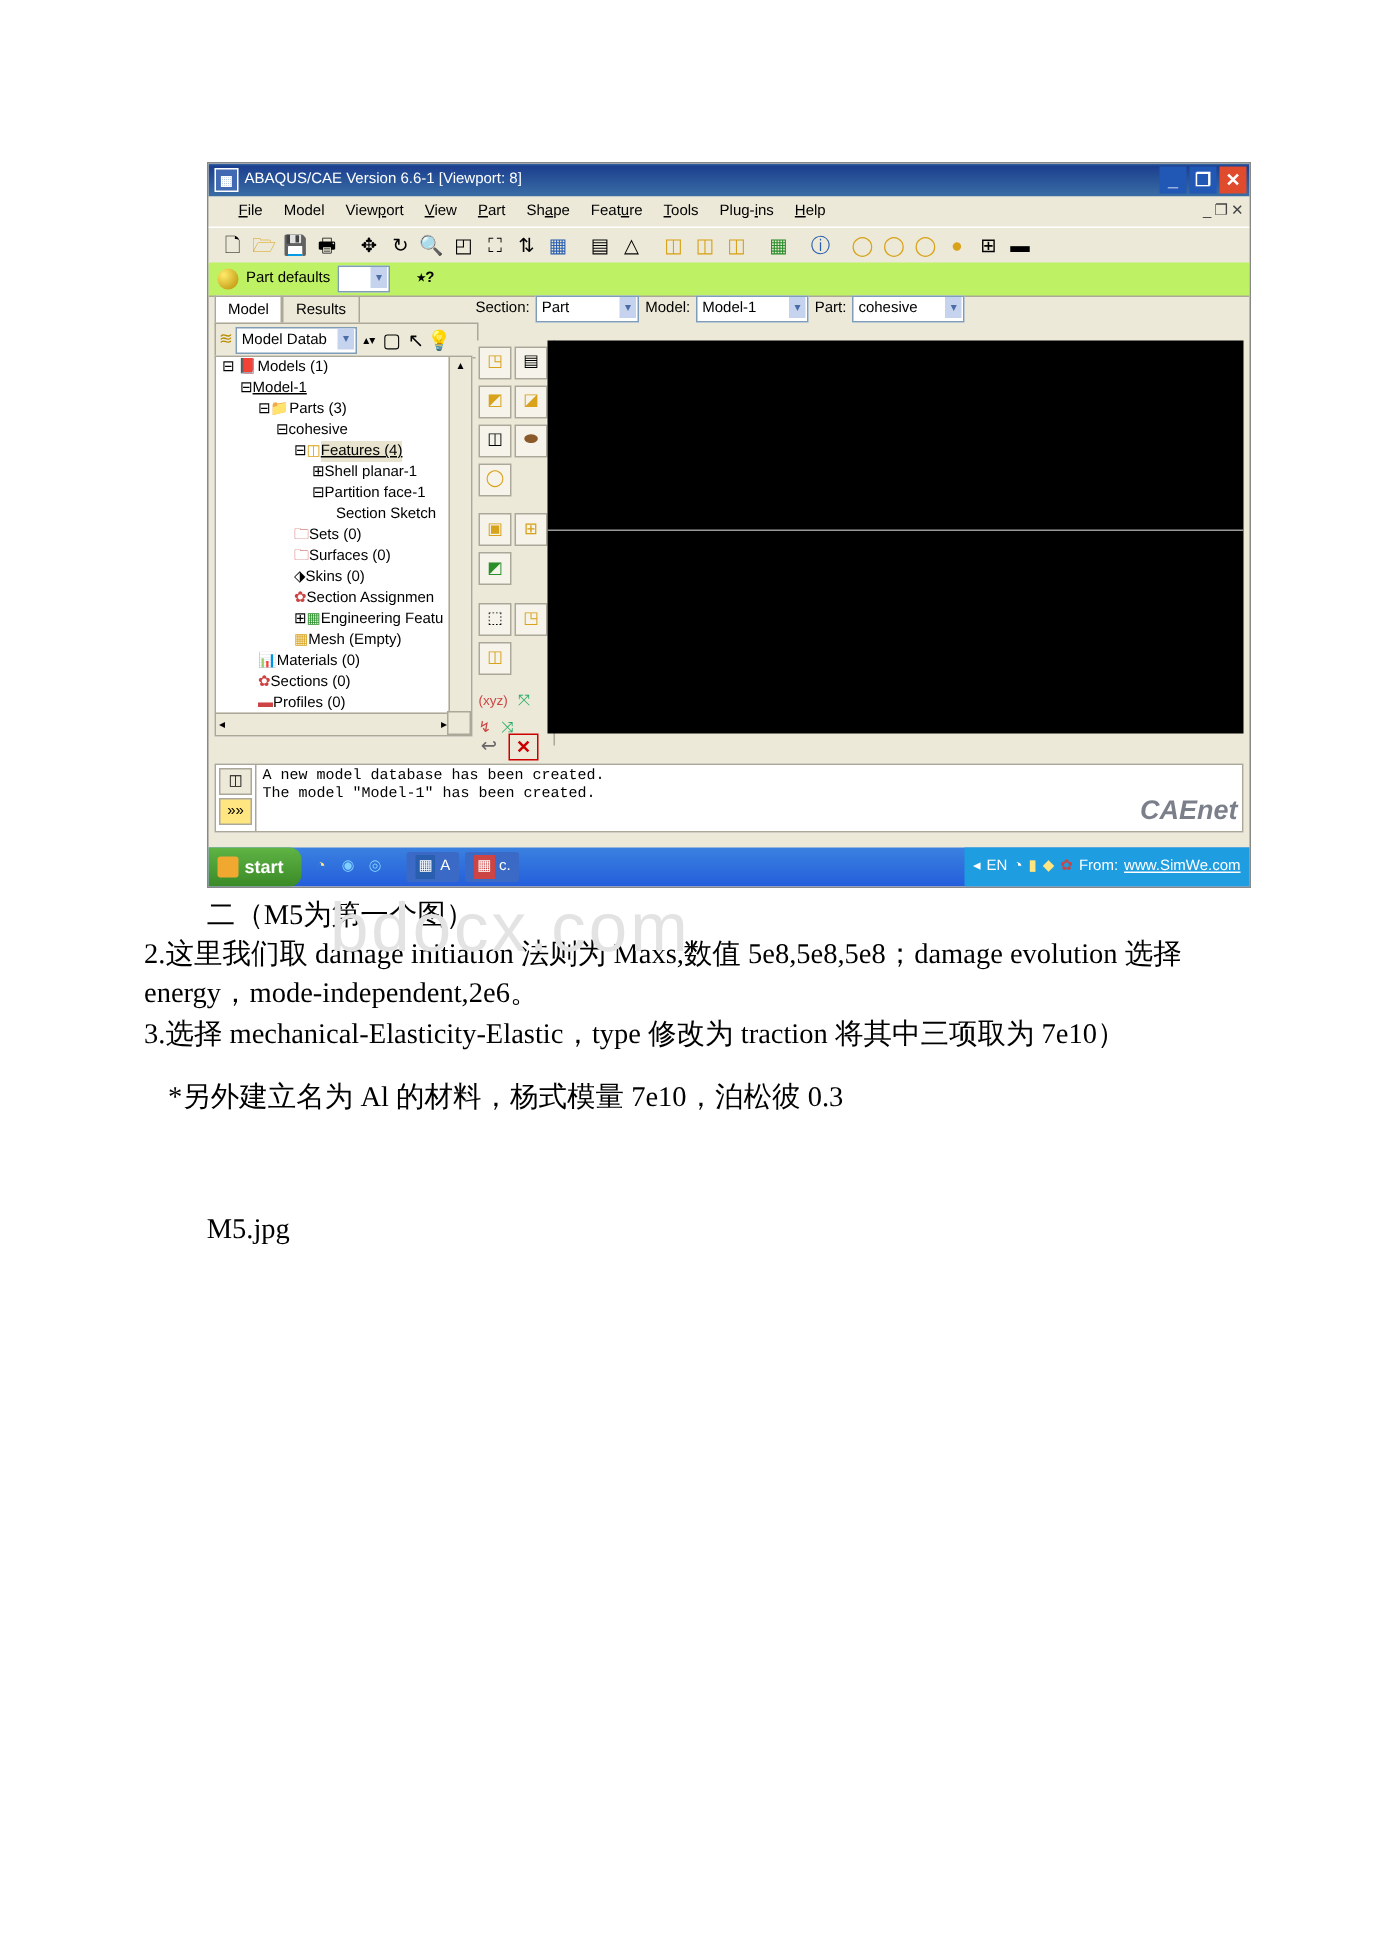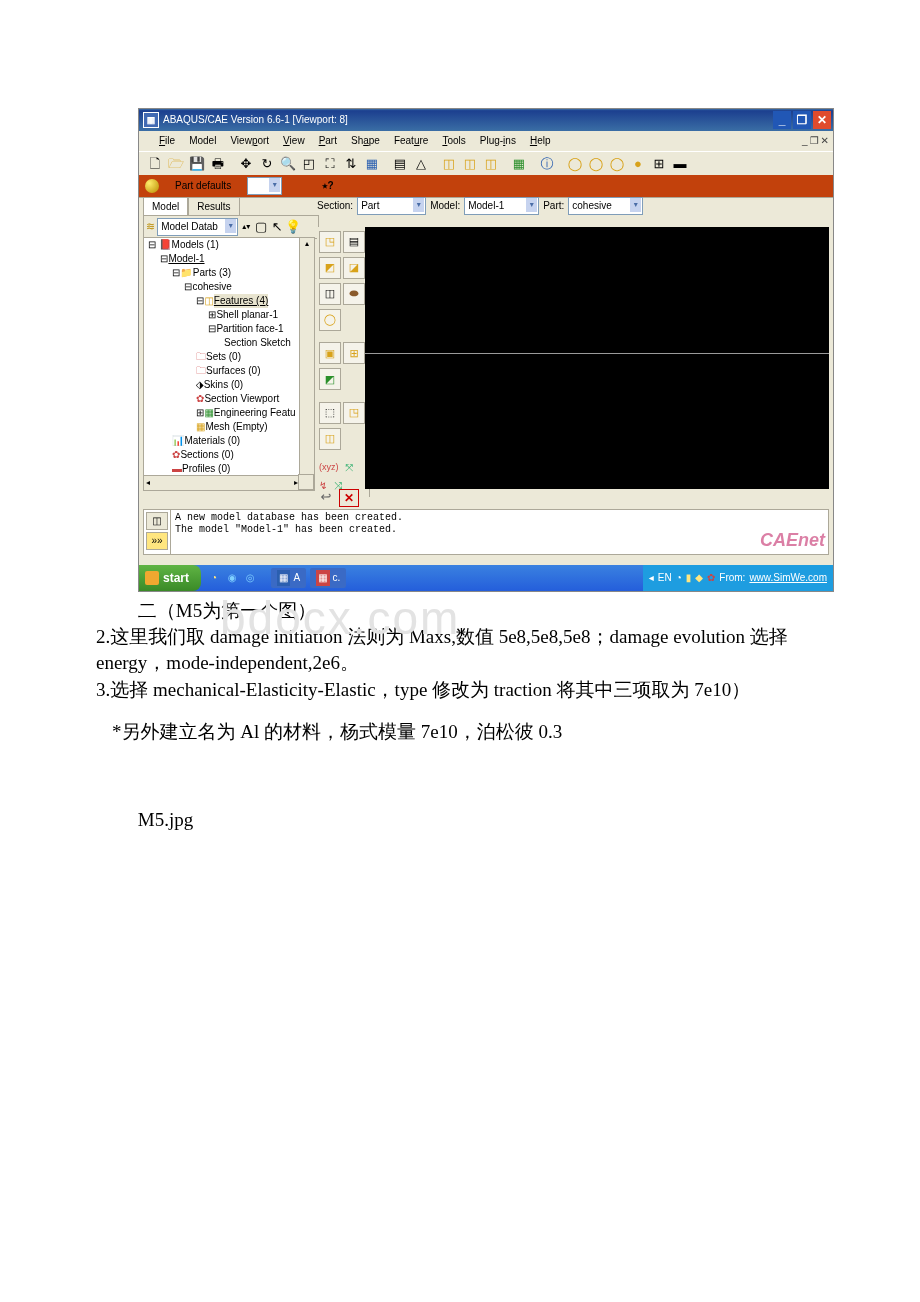--- a/index.html
+++ b/index.html
@@ -10,21 +10,21 @@
 .titlebar .logo{width:14px;height:14px;background:#426ab3;margin:0 4px;border:1px solid #fff;display:flex;align-items:center;justify-content:center;font-size:9px;font-weight:bold}
 .winbtns{position:absolute;right:2px;top:2px;display:flex;gap:2px}
 .winbtn{width:18px;height:18px;display:flex;align-items:center;justify-content:center;font-weight:bold;color:#fff;font-size:12px}
 .wbmin{background:#2157b5}.wbmax{background:#2157b5}.wbclose{background:#e04b2d}
 .menubar{position:absolute;top:22px;left:0;right:0;height:20px;background:#ece9d8;display:flex;align-items:center;padding-left:20px;gap:14px;color:#000}
 .menubar span u{text-decoration:underline}
 .mdibtns{position:absolute;right:4px;display:flex;gap:2px;color:#444;font-size:10px}
 .toolbar1{position:absolute;top:42px;left:0;right:0;height:24px;background:#ece9d8;display:flex;align-items:center;padding-left:6px;gap:1px;border-top:1px solid #fff;border-bottom:1px solid #aca899}
 .tbtn{width:20px;height:20px;display:flex;align-items:center;justify-content:center;font-size:13px}
 .tsep{width:6px}
-.toolbar2{position:absolute;top:66px;left:0;right:0;height:22px;background:#c2410c;display:flex;align-items:center;padding-left:6px;gap:16px;border-bottom:1px solid #aca899}
+.toolbar2{position:absolute;top:66px;left:0;right:0;height:22px;background:#bef264;display:flex;align-items:center;padding-left:6px;gap:5px;border-bottom:1px solid #aca899}
 .tball{width:14px;height:14px;border-radius:50%;background:radial-gradient(circle at 30% 30%,#ffec6a,#b88a00)}
 .combo{height:16px;border:1px solid #7f9db9;background:#fff;display:flex;align-items:center;padding:0 14px 0 3px;position:relative;font-size:10px}
 .combo::after{content:"▾";position:absolute;right:1px;top:0;width:11px;height:14px;background:#c6d3ef;display:flex;align-items:center;justify-content:center;font-size:8px;color:#4a6da7}
 .tabs{position:absolute;top:88px;left:4px;display:flex}
 .tab{padding:2px 8px;border:1px solid #aca899;background:#ece9d8;font-size:10px}
 .tab.active{background:#fff;border-bottom-color:#fff}
 .contextbar{position:absolute;top:88px;left:178px;right:4px;display:flex;align-items:center;gap:4px;font-size:10px}
 .modeltoolbar{position:absolute;top:106px;left:4px;width:170px;height:22px;background:#ece9d8;border:1px solid #aca899;display:flex;align-items:center;padding:0 2px;gap:2px}
 .treepanel{position:absolute;top:128px;left:4px;width:170px;height:252px;background:#fff;border:1px solid #aca899;overflow:hidden;color:#000}
 .treerow{display:flex;align-items:center;height:14px;white-space:nowrap;font-size:10px}
@@ -37,21 +37,21 @@
 .vtb{width:20px;height:20px;border:1px solid #aca899;background:#f5f3ea;display:flex;align-items:center;justify-content:center;font-size:11px}
 .viewport{position:absolute;top:118px;left:226px;right:4px;height:262px;background:#000}
 .vline{position:absolute;left:0;right:0;top:126px;height:1px;background:#9a9a9a}
 .cancelrow{position:absolute;top:380px;left:178px;display:flex;gap:4px}
 .cx{width:18px;height:16px;border:1px solid #c00;color:#c00;display:flex;align-items:center;justify-content:center;font-weight:bold;font-size:12px}
 .cb{width:18px;height:16px;display:flex;align-items:center;justify-content:center;color:#666;font-size:13px}
 .msgpanel{position:absolute;top:400px;left:4px;right:4px;height:44px;background:#fff;border:1px solid #aca899;display:flex}
 .msgbtns{width:26px;border-right:1px solid #aca899;display:flex;flex-direction:column;align-items:center;gap:2px;padding-top:2px}
 .msgbtn{width:20px;height:16px;border:1px solid #aca899;background:#ece9d8;display:flex;align-items:center;justify-content:center;font-size:10px}
 .msgtxt{flex:1;padding:2px 4px;font-family:"Courier New",monospace;font-size:10px;line-height:12px;white-space:pre}
-.watermark-cae{position:absolute;right:8px;bottom:38px;font-style:italic;font-weight:bold;color:#be185d;font-size:18px;opacity:.55}
+.watermark-cae{position:absolute;right:8px;bottom:38px;font-style:italic;font-weight:bold;color:#0f172a;font-size:18px;opacity:.55}
 .taskbar{position:absolute;bottom:0;left:0;right:0;height:26px;background:linear-gradient(#3a81e0,#245edb);display:flex;align-items:center}
 .startbtn{height:26px;padding:0 12px 0 6px;background:linear-gradient(#5fb444,#3a8a27);color:#fff;font-weight:bold;display:flex;align-items:center;gap:4px;font-size:12px;border-radius:0 8px 8px 0}
 .startflag{width:14px;height:14px;background:#f0a830;border-radius:2px;display:inline-block}
 .tasktray{display:flex;gap:4px;padding-left:6px;align-items:center}
 .trayico{width:14px;height:14px;display:flex;align-items:center;justify-content:center;font-size:10px;color:#fff}
 .taskbtn{display:flex;align-items:center;gap:3px;background:#3a6ac5;height:20px;padding:0 6px;border-radius:2px;color:#fff;font-size:10px}
 .systray{margin-left:auto;height:26px;background:#1e9de0;display:flex;align-items:center;padding:0 6px;gap:4px;font-size:10px;color:#fff}
 .textblock{margin:6px 0 0 0;font-size:19px;line-height:1.38}
 .indent{text-indent:2.2em}
 .wm-bottom{position:absolute;left:220px;top:586px;font-size:46px;color:#e3e3e3;letter-spacing:2px;font-family:Arial,sans-serif;pointer-events:none;white-space:nowrap}
@@ -173,21 +173,21 @@
             <span style="color:#c44">🗀</span> 
             <span>Sets (0)</span>
           </div>
     <div class="treerow" style="padding-left:52px">
             <span style="color:#c44">🗀</span> 
             <span>Surfaces (0)</span>
           </div>
     <div class="treerow" style="padding-left:52px">⬗ <span>Skins (0)</span></div>
     <div class="treerow" style="padding-left:52px">
             <span style="color:#c44">✿</span> 
-            <span>Section Viewport</span>
+            <span>Section Assignmen</span>
           </div>
     <div class="treerow" style="padding-left:52px">⊞ <span style="color:#2a8f2a">▦</span> <span>Engineering Featu</span></div>
     <div class="treerow" style="padding-left:52px">
             <span style="color:#d8a21a">▦</span> 
             <span>Mesh (Empty)</span>
           </div>
     <div class="treerow" style="padding-left:28px">📊 <span>Materials (0)</span></div>
     <div class="treerow" style="padding-left:28px">
             <span style="color:#c44">✿</span> 
             <span>Sections (0)</span>

